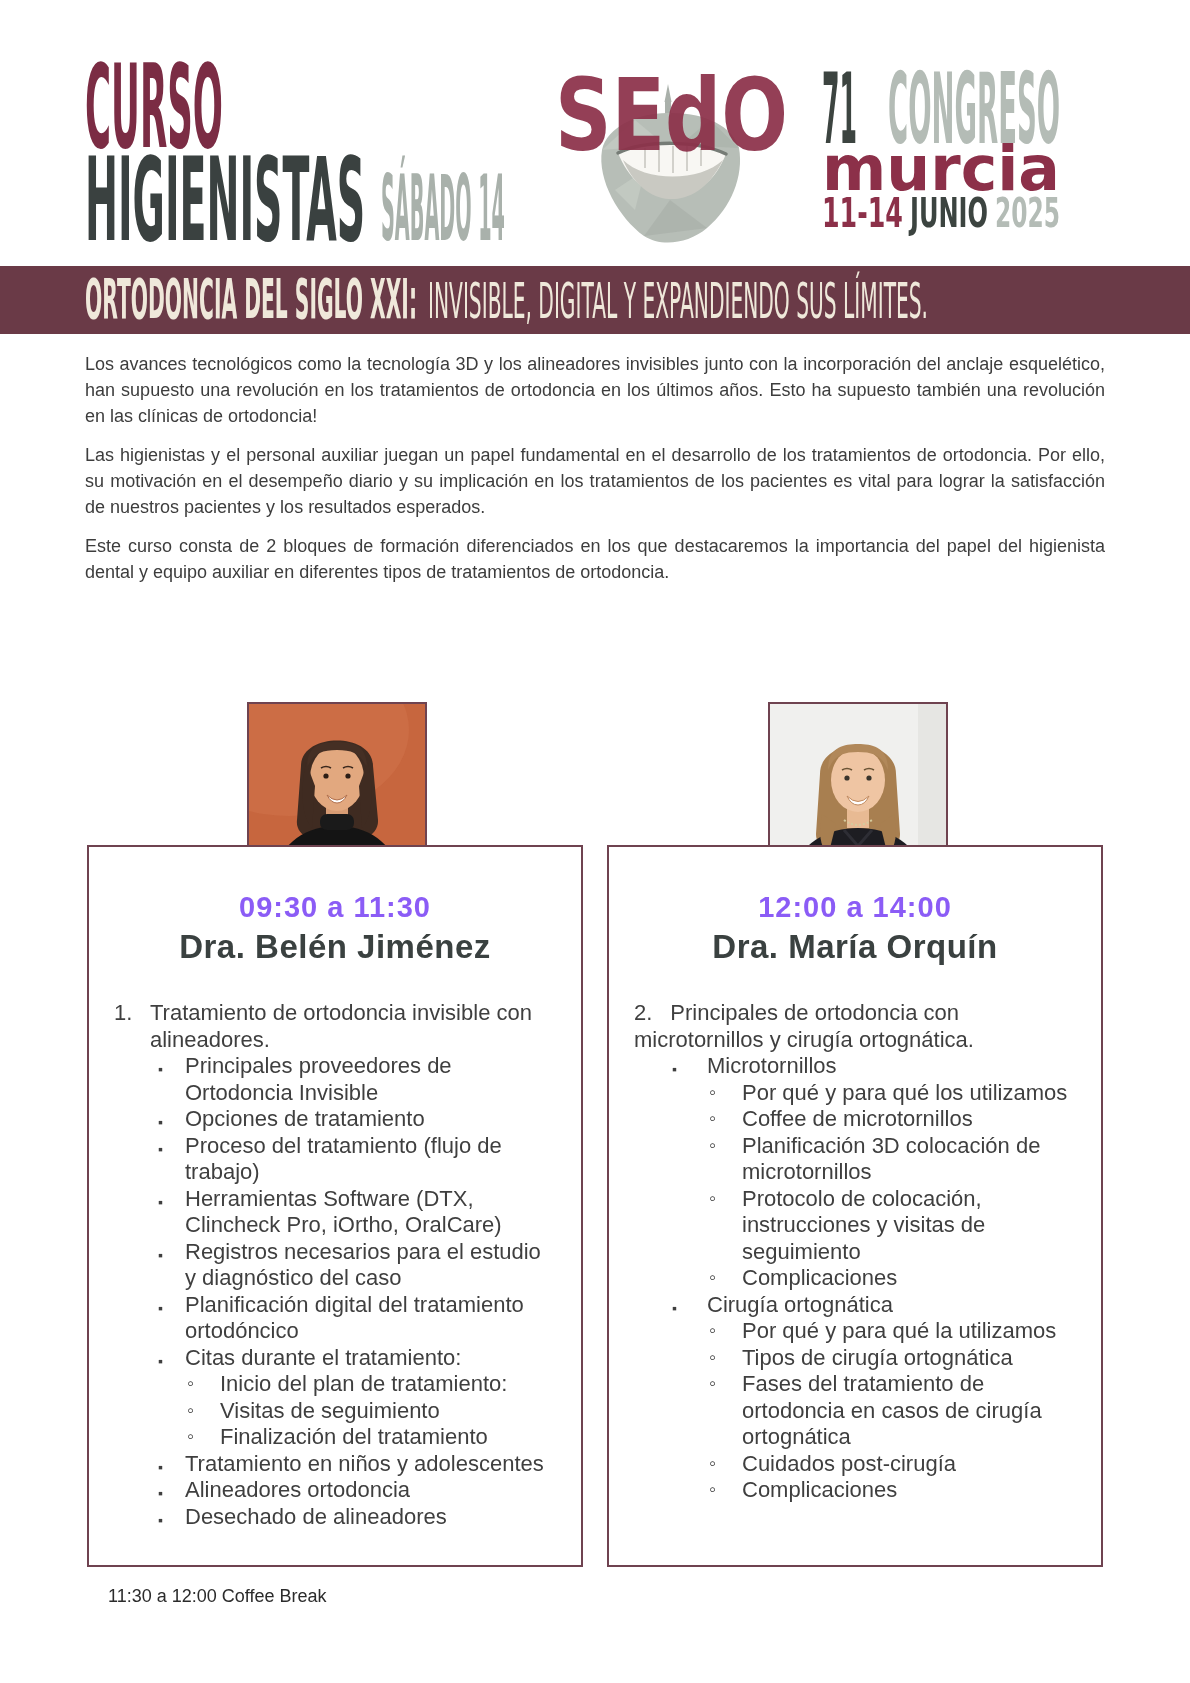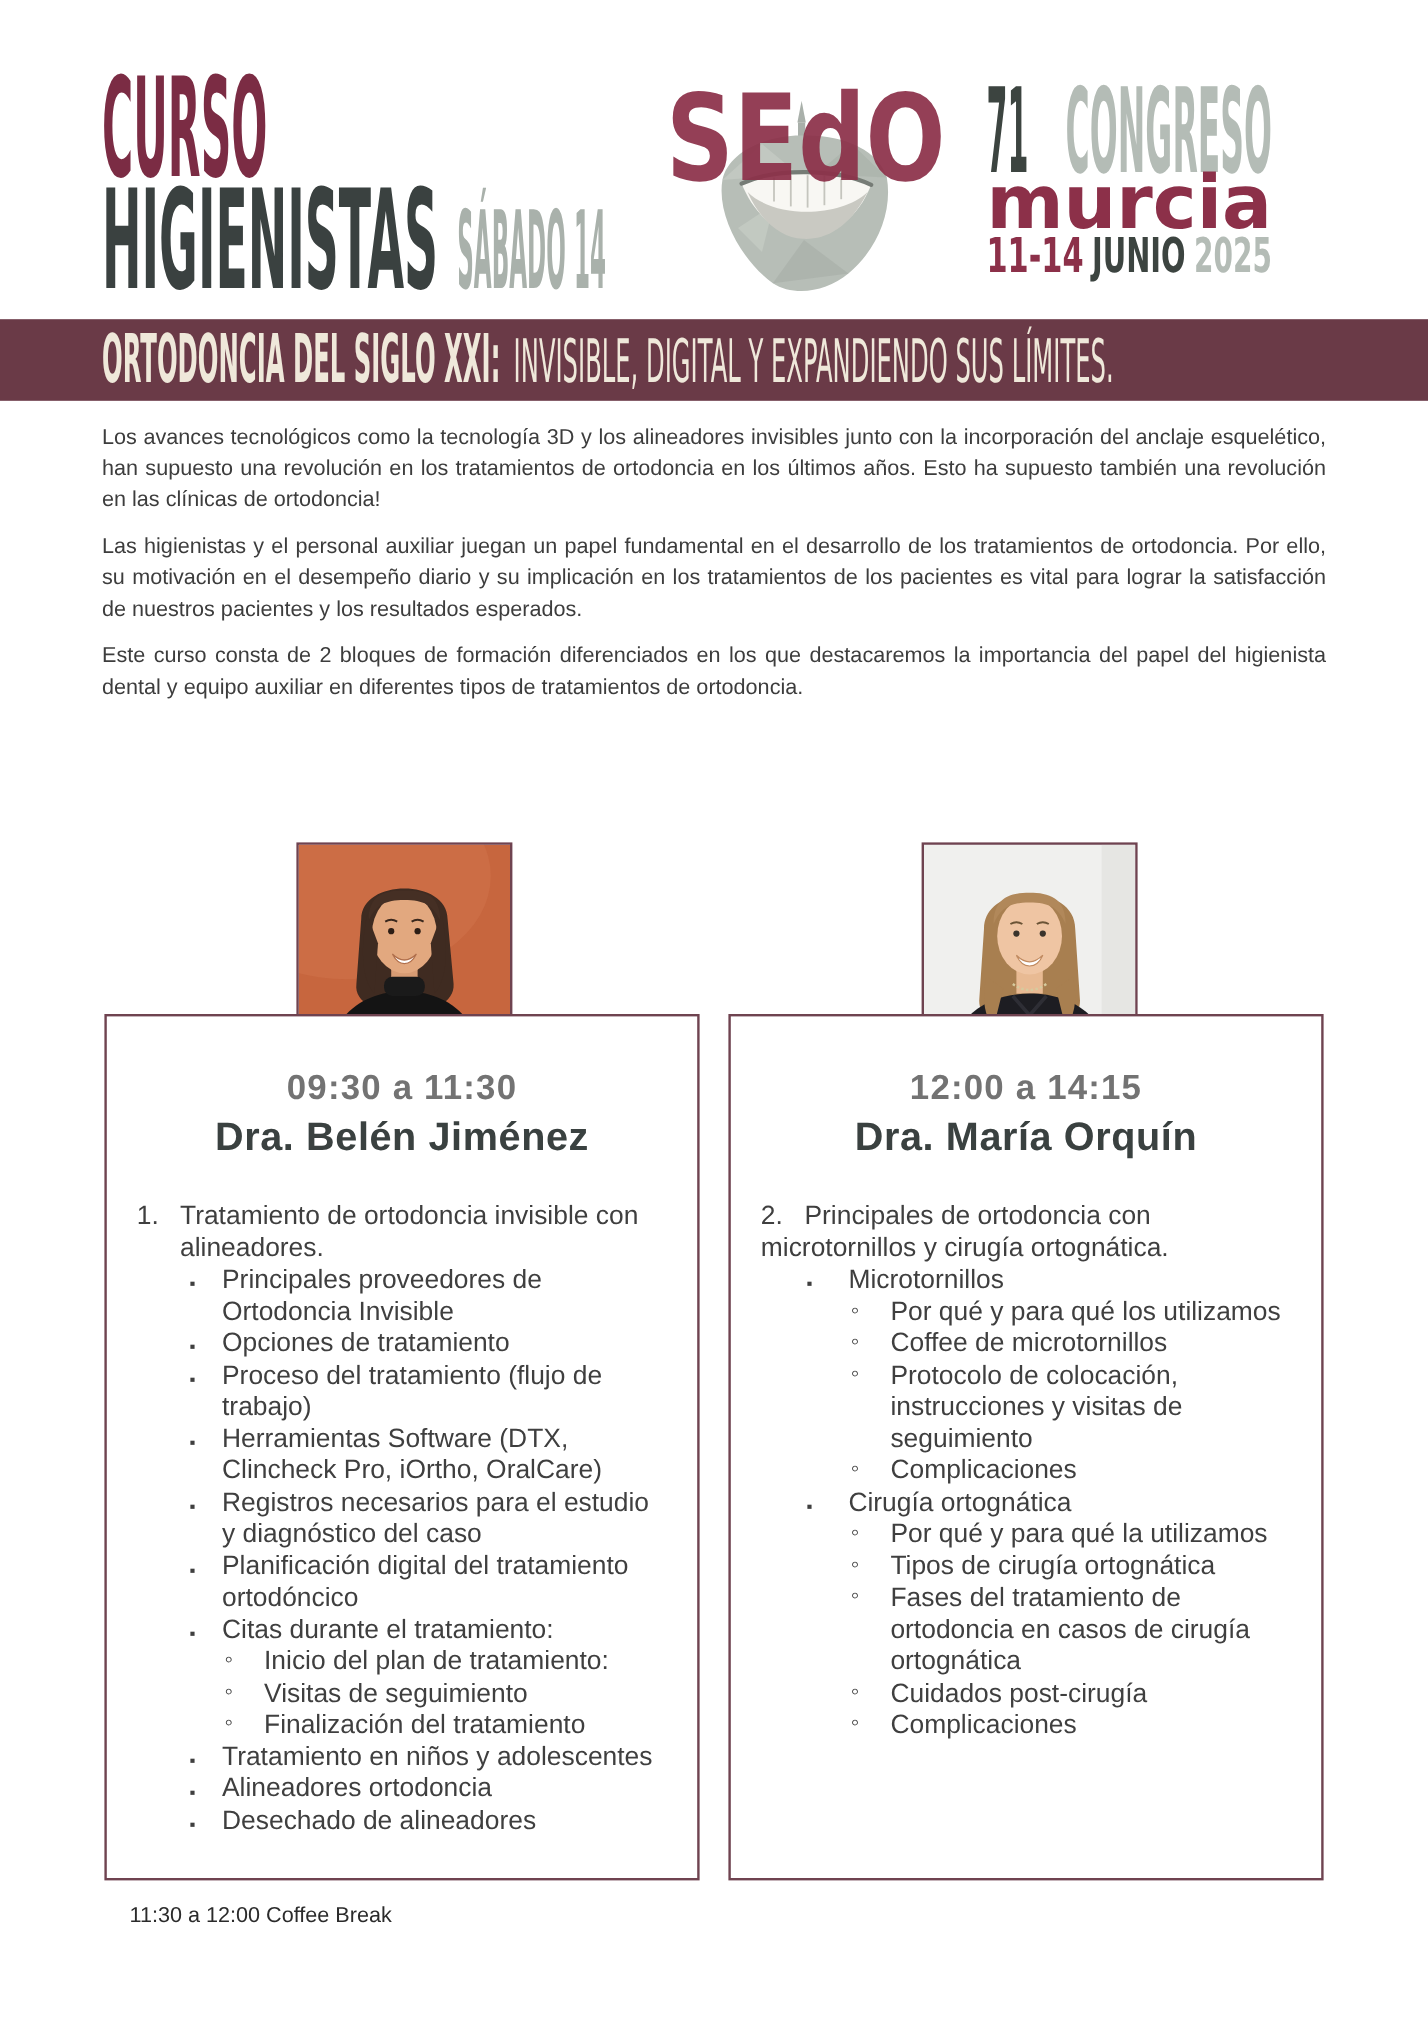--- a/index.html
+++ b/index.html
@@ -28,21 +28,21 @@
   #photo-right{left:768px;}
   .photo svg{display:block;width:176px;height:176px;}
 
   
   .session-box{position:absolute;top:845px;width:496px;height:722px;background:#ffffff;
                border:2.5px solid #6f4350;box-sizing:border-box;}
   #box-left{left:87px;}
   #box-right{left:607px;}
 
   .session-time{text-align:center;margin-top:44px;font-size:29px;font-weight:bold;
-                color:#737373;letter-spacing:1px;}
+                color:#8b5cf6;letter-spacing:1px;}
   .session-speaker{text-align:center;margin-top:4px;font-size:33px;font-weight:bold;
                    color:#3a4140;letter-spacing:.5px;}
 
   .session-body{margin:34px 25px 0 25px;font-size:22px;line-height:26.5px;color:#3f3f3f;}
 
   
   .item-flex{display:flex;}
   .item-flex .item-num{flex:0 0 36px;}
   
   .item-plain .item-num{margin-right:18px;}
@@ -191,30 +191,31 @@
             <li class="sub">Finalización del tratamiento</li>
           </ul></li>
         <li class="topic"><span>Tratamiento en niños y adolescentes</span></li>
         <li class="topic"><span>Alineadores ortodoncia</span></li>
         <li class="topic"><span>Desechado de alineadores</span></li>
       </ul>
   </div>
 </div>
 
 <div id="box-right" class="session-box">
-  <div class="session-time">12:00 a 14:15</div>
+  <div class="session-time">12:00 a 14:00</div>
   <div class="session-speaker">Dra. María Orquín</div>
   <div class="session-body">
     <p class="item item-plain">
       <span class="item-num">2.</span><span>Principales de ortodoncia con microtornillos y cirugía ortognática.</span>
     </p>
     <ul class="topics">
         <li class="topic"><span>Microtornillos</span><ul class="subtopics">
             <li class="sub">Por qué y para qué los utilizamos</li>
             <li class="sub">Coffee de microtornillos</li>
+            <li class="sub">Planificación 3D colocación de microtornillos</li>
             <li class="sub">Protocolo de colocación, instrucciones  y visitas de seguimiento</li>
             <li class="sub">Complicaciones</li>
           </ul></li>
         <li class="topic"><span>Cirugía ortognática</span><ul class="subtopics">
             <li class="sub">Por qué y para qué la utilizamos</li>
             <li class="sub">Tipos de cirugía ortognática</li>
             <li class="sub">Fases del tratamiento de ortodoncia en casos de cirugía ortognática</li>
             <li class="sub">Cuidados post-cirugía</li>
             <li class="sub">Complicaciones</li>
           </ul></li>

